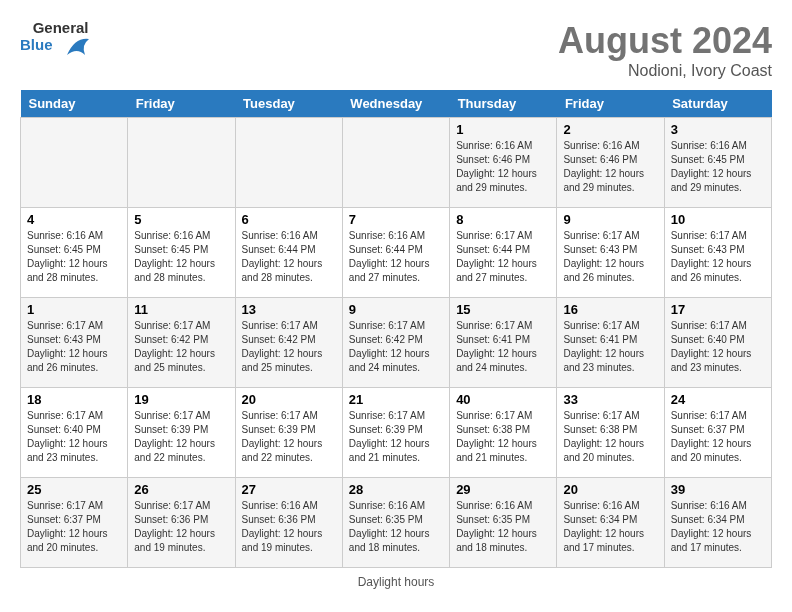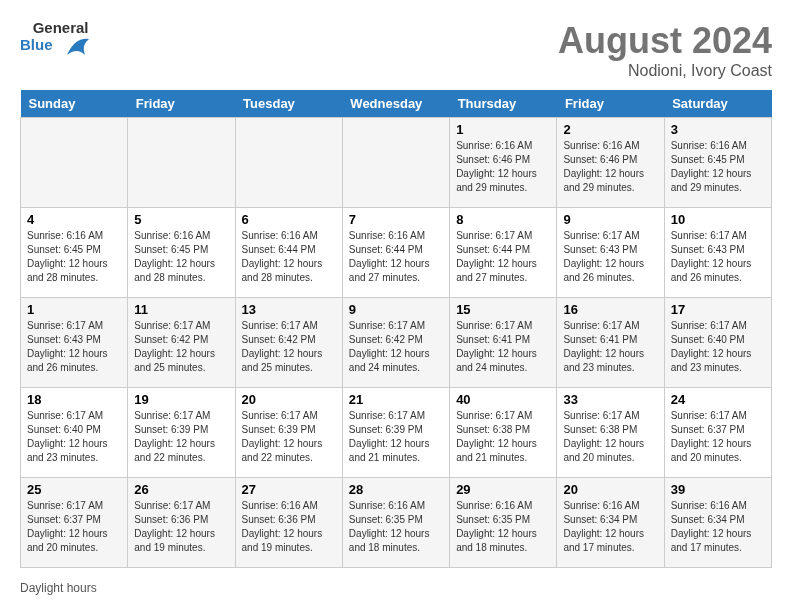--- a/index.html
+++ b/index.html
@@ -69,24 +69,24 @@
     }
     .day-info {
       font-size: 10px;
       color: #333;
       line-height: 1.4;
     }
     .empty-cell {
       background-color: #f5f5f5;
     }
     .footer {
-      margin-top: 13px;
+      margin-top: 7px;
       font-size: 12px;
       color: #555;
-      text-align: left;
+      text-align: center;
     }
   </style>
 </head>
 <body>
 
 <div class="header">
   <div class="logo">
     <div style="display:flex;align-items:center;gap:2px;">
       <div style="display:flex;flex-direction:column;line-height:1.1;">
         <span style="font-size:15px;font-weight:bold;color:#333;">General</span>

